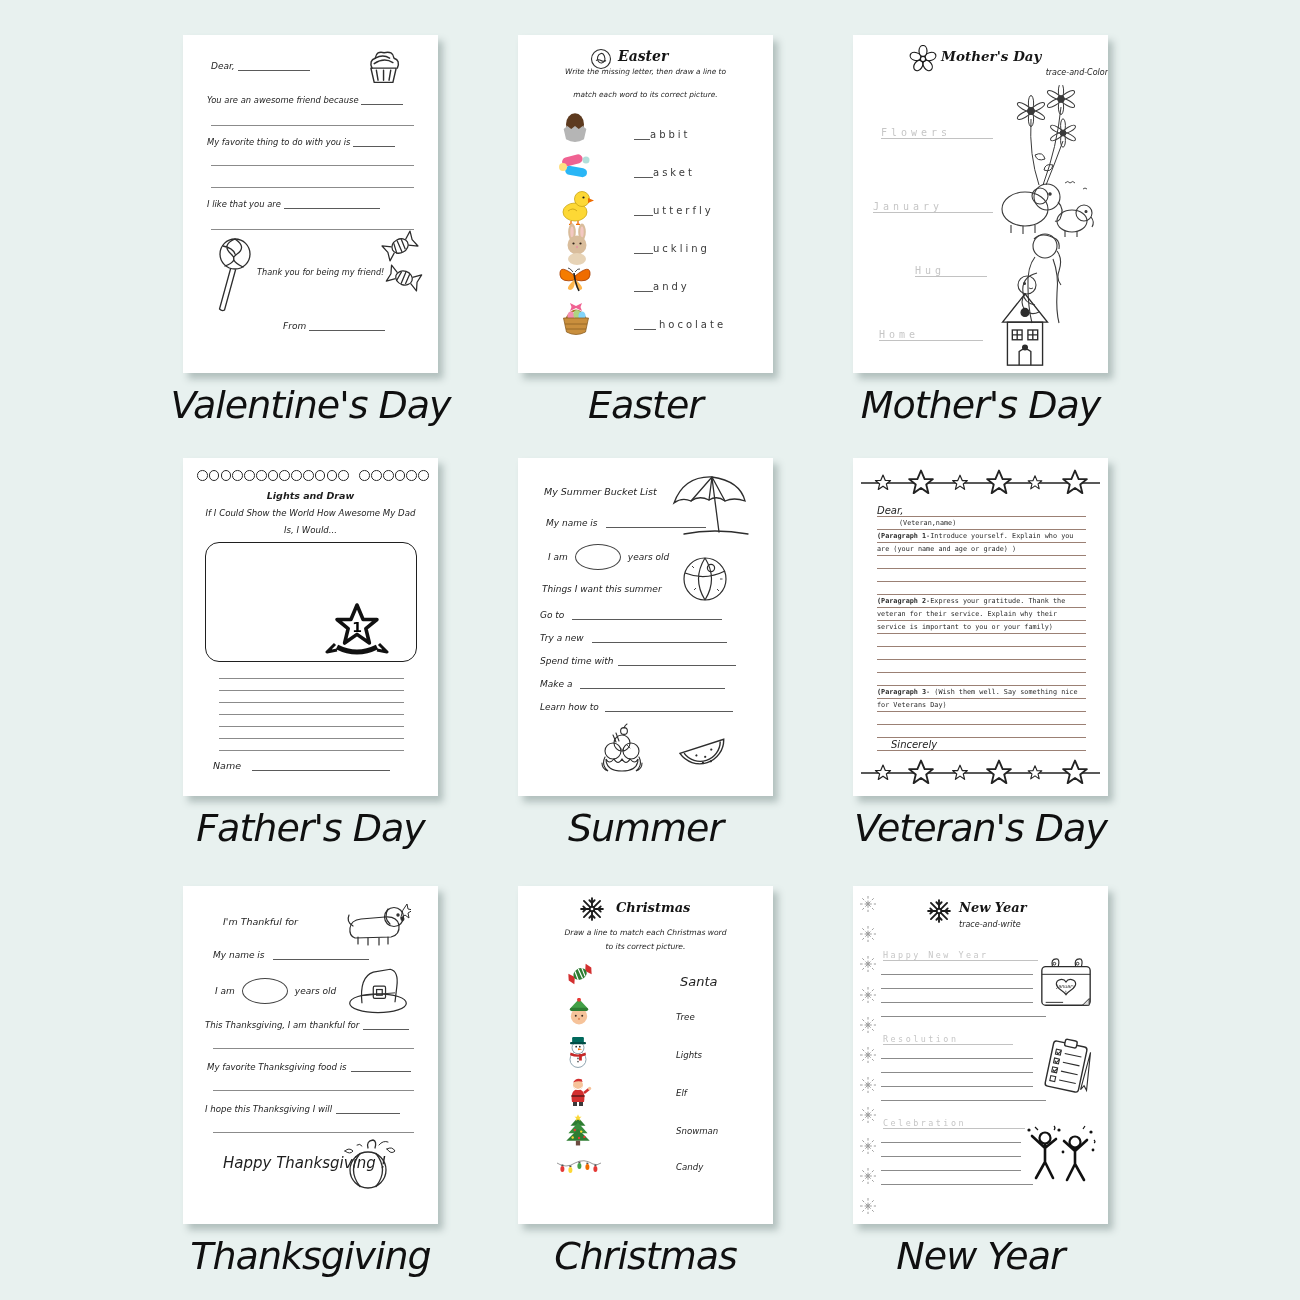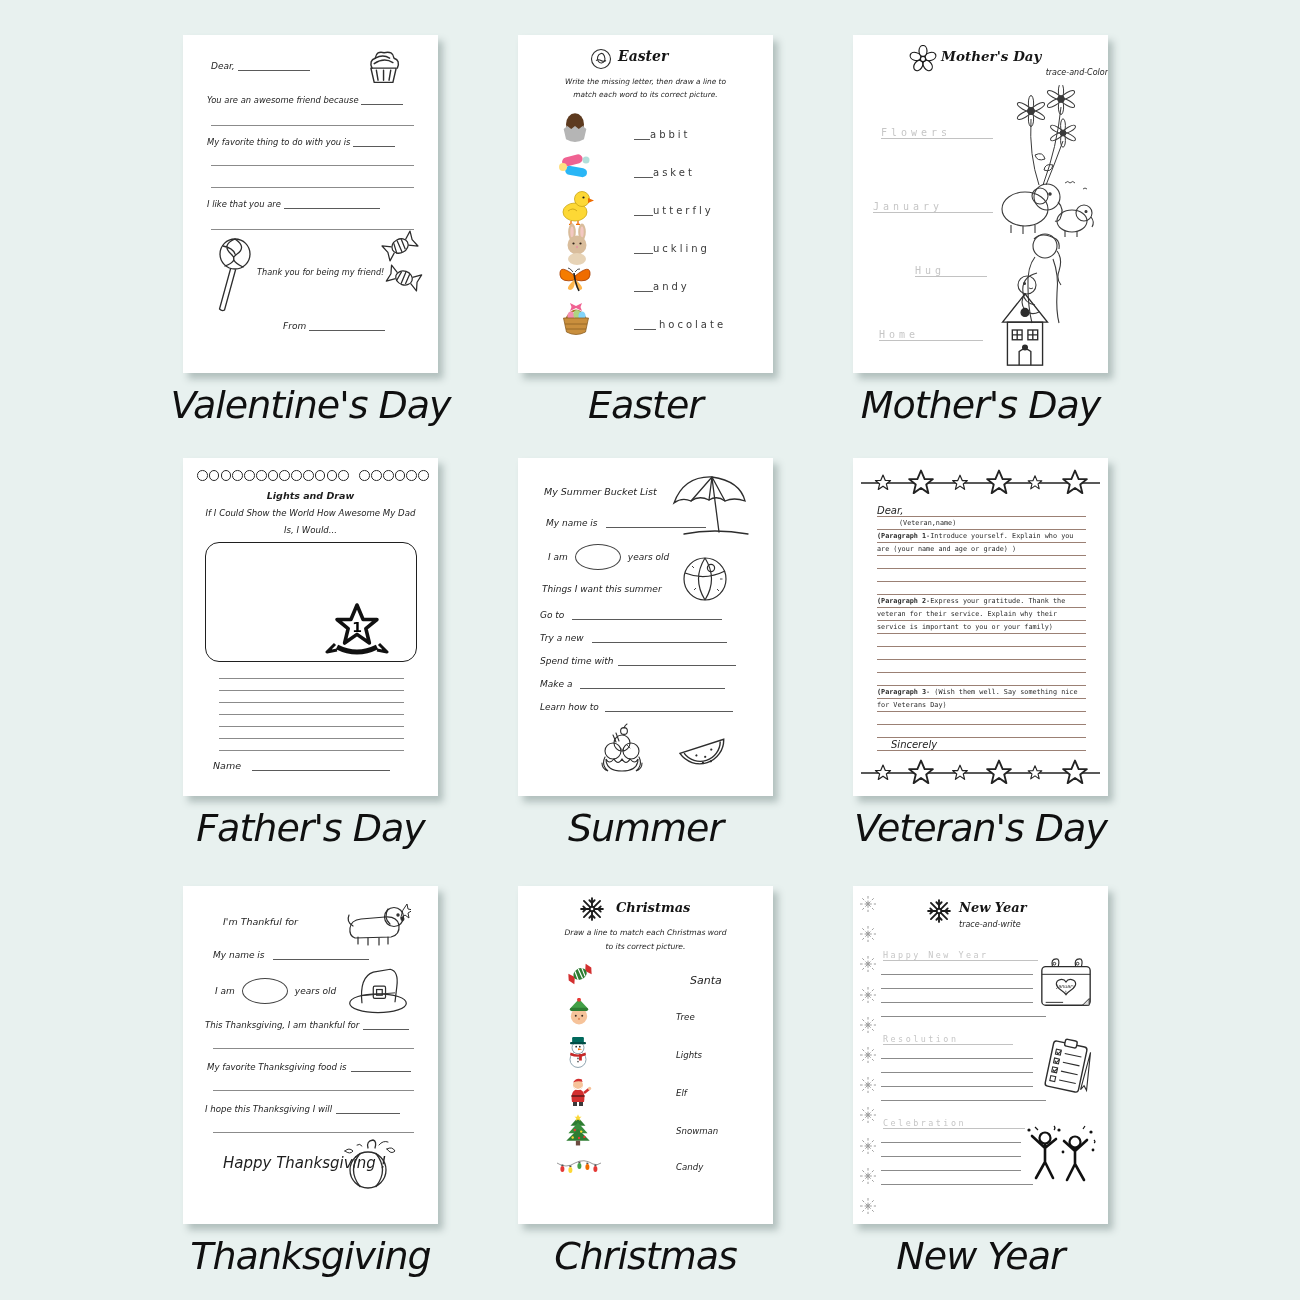--- a/index.html
+++ b/index.html
@@ -122,21 +122,21 @@
   <div class="cell" style="left:518px;top:35px">
     <div class="card">
       <svg class="abs" style="left:72px;top:13px" width="22" height="22" viewBox="0 0 22 22">
         <g fill="none" stroke="#2d2d2d" stroke-width="1.1">
           <circle cx="11" cy="11" r="9.5"></circle>
           <path d="M11 5.5 c-3.4 1-4.6 5.5-2.6 8 c1.8 2.2 4.8 1.8 6-0.5 c1.4-2.8-0.4-8.2-3.4-7.5 z"></path>
           <path d="M6 12.5 q2.5-1.5 5 0 q2.5 1.5 5 0"></path>
         </g>
       </svg>
       <div class="abs script" style="left:100px;top:13px;font-size:14px">Easter</div>
-      <div class="abs hw" style="left:0;right:0;top:42px;text-align:center;font-size:7.4px">Write the missing letter, then draw a line to</div>
+      <div class="abs hw" style="left:0;right:0;top:32px;text-align:center;font-size:7.4px">Write the missing letter, then draw a line to</div>
       <div class="abs hw" style="left:0;right:0;top:55px;text-align:center;font-size:7.4px">match each word to its correct picture.</div>
 
       <svg class="abs" style="left:40px;top:76px" width="34" height="34" viewBox="0 0 36 36">
         <ellipse cx="18" cy="14" rx="9.5" ry="11.5" fill="#5d3a1f"></ellipse>
         <path d="M6 19 L10 16 L14 19 L18 16 L22 19 L26 16 L30 19 L27.5 30 Q18 35.5 8.5 30 Z" fill="#b5b5b5"></path>
       </svg>
       <div class="abs" style="left:116px;top:88px">
         <span class="blank" style="width:16px"></span><span class="eword">abbit</span>
       </div>
 
@@ -527,21 +527,21 @@
       <div class="abs script" style="left:98px;top:14px;font-size:13px">Christmas</div>
       <div class="abs hw" style="left:0;right:0;top:42px;text-align:center;font-size:7.6px">Draw a line to match each Christmas word</div>
       <div class="abs hw" style="left:0;right:0;top:56px;text-align:center;font-size:7.6px">to its correct picture.</div>
 
       <svg class="abs" style="left:48px;top:76px;transform:rotate(-30deg)" width="28" height="24" viewBox="0 0 28 24">
         <polygon points="4,6 8,12 4,18 1,12" fill="#d32f2f"></polygon>
         <polygon points="24,6 20,12 24,18 27,12" fill="#d32f2f"></polygon>
         <ellipse cx="14" cy="12" rx="7" ry="5.5" fill="#2e7d32"></ellipse>
         <path d="M11 7.2 l-1.6 9.6 M15 6.8 l-1 10.4 M18.6 7.6 l-1.4 9" stroke="#fff" stroke-width="1.2"></path>
       </svg>
-      <div class="abs hw" style="left:172px;top:88px;font-size:11px">Santa</div>
+      <div class="abs hw" style="left:162px;top:88px;font-size:13px">Santa</div>
 
       <svg class="abs" style="left:48px;top:112px" width="26" height="28" viewBox="0 0 24 26">
         <circle cx="12" cy="17" r="7.6" fill="#f6c39a"></circle>
         <path d="M5 12 q3-3 6-2 M13 10 q4-1 6 2" stroke="#e07b39" stroke-width="1.6" fill="none"></path>
         <polygon points="3.5,10 12,1 20.5,10" fill="#43a047"></polygon>
         <rect x="3.5" y="9" width="17" height="3" rx="1.5" fill="#2e7d32"></rect>
         <circle cx="12" cy="1.6" r="1.8" fill="#e53935"></circle>
         <circle cx="9" cy="16.5" r="0.9" fill="#3a2b20"></circle>
           <circle cx="15" cy="16.5" r="0.9" fill="#3a2b20"></circle>
         <circle cx="12" cy="19.4" r="1" fill="#e08a5a"></circle>

